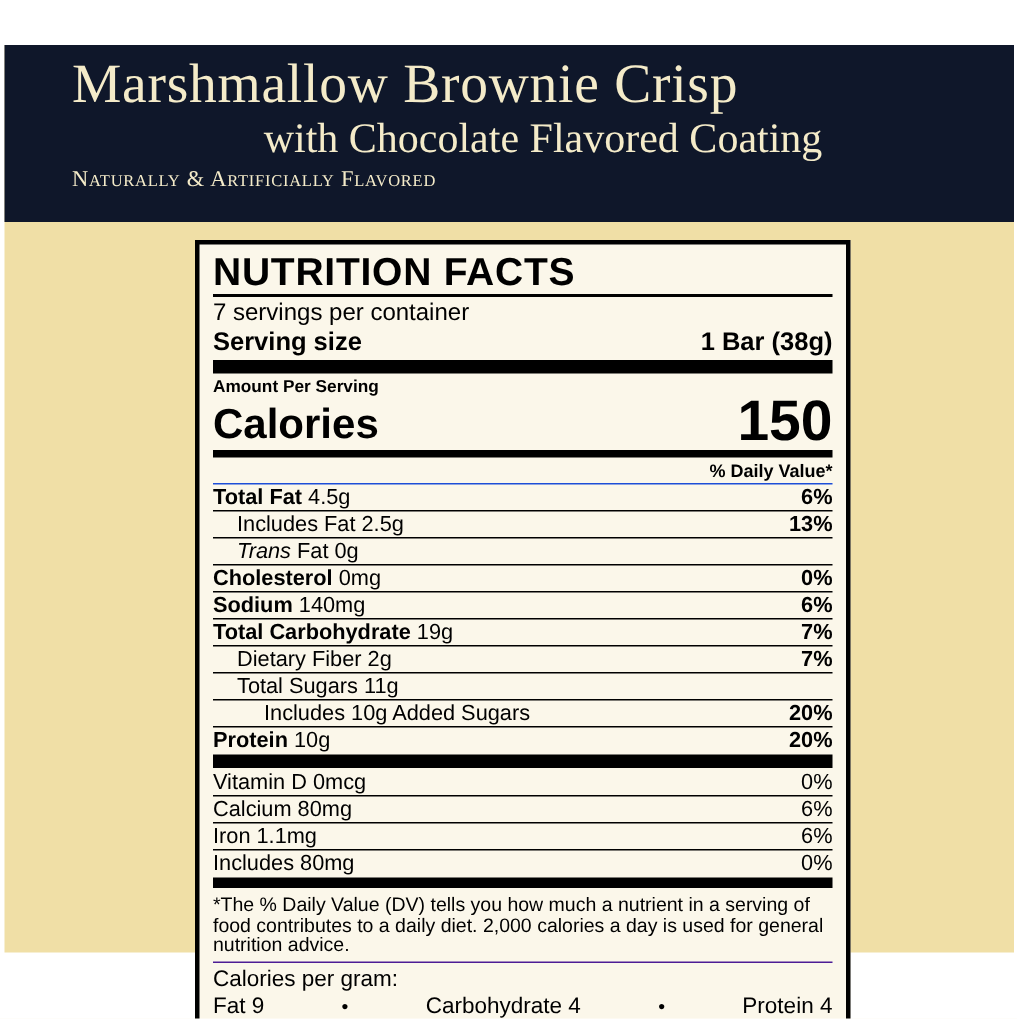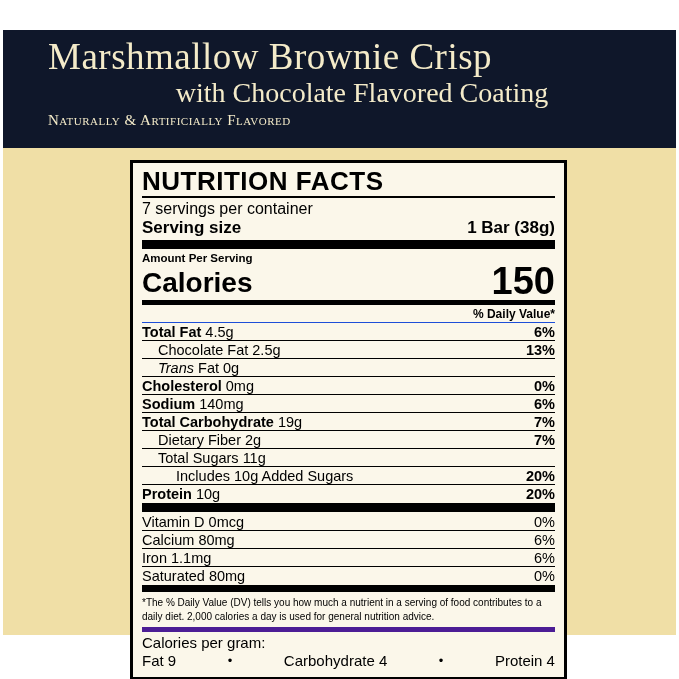--- a/index.html
+++ b/index.html
@@ -49,22 +49,22 @@
   .nrow, .mrow { display: flex; justify-content: space-between;
                  font-size: 14.5px; line-height: 14px; padding: 1.5px 0;
                  border-bottom: 1px solid #000; }
   .nrow:last-child { border-bottom: none; }
   .mrow:last-child { border-bottom: none; }
   .nrow .ndv { font-weight: bold; }
   .ind-1 .nname { padding-left: 16px; }
   .ind-2 .nname { padding-left: 34px; }
   .nname i { font-style: italic; }
 
-  .footnote { font-size: 10px; line-height: 13.5px; padding: 3px 0 4px;
-              border-bottom: 5px solid #4c1d95; }
+  .footnote { font-size: 13px; line-height: 13.5px; padding: 3px 0 4px;
+              border-bottom: 1px solid #4c1d95; }
   .cpg-label { font-size: 15px; line-height: 17px; padding-top: 2px; }
   .cpg-row { display: flex; justify-content: space-between; align-items: center;
              font-size: 15px; line-height: 16px; padding: 2px 0 2px; }
   .cpg-row .bullet { font-size: 13px; }
 </style>
 </head>
 <body>
 
 <div class="sheet">
 
@@ -93,21 +93,21 @@
     <div class="bar bar-5"></div>
 
     <div class="dv-head">% Daily Value*</div>
 
     <div>
         <div class="nrow ind-0">
           <span class="nname"><b>Total Fat</b> 4.5g</span>
           <span class="ndv">6%</span>
         </div>
         <div class="nrow ind-1">
-          <span class="nname">Chocolate Fat 2.5g</span>
+          <span class="nname">Includes Fat 2.5g</span>
           <span class="ndv">13%</span>
         </div>
         <div class="nrow ind-1">
           <span class="nname"><i>Trans</i> Fat 0g</span>
           <span class="ndv"></span>
         </div>
         <div class="nrow ind-0">
           <span class="nname"><b>Cholesterol</b> 0mg</span>
           <span class="ndv">0%</span>
         </div>
@@ -146,21 +146,21 @@
         </div>
         <div class="mrow">
           <span>Calcium 80mg</span>
           <span>6%</span>
         </div>
         <div class="mrow">
           <span>Iron 1.1mg</span>
           <span>6%</span>
         </div>
         <div class="mrow">
-          <span>Saturated 80mg</span>
+          <span>Includes 80mg</span>
           <span>0%</span>
         </div>
       </div>
 
     <div class="bar bar-7"></div>
 
     <div class="footnote">*The % Daily Value (DV) tells you how much a nutrient in a serving of food contributes to a daily diet. 2,000 calories a day is used for general nutrition advice.</div>
 
     <div class="cpg-label">Calories per gram:</div>
     <div class="cpg-row">

